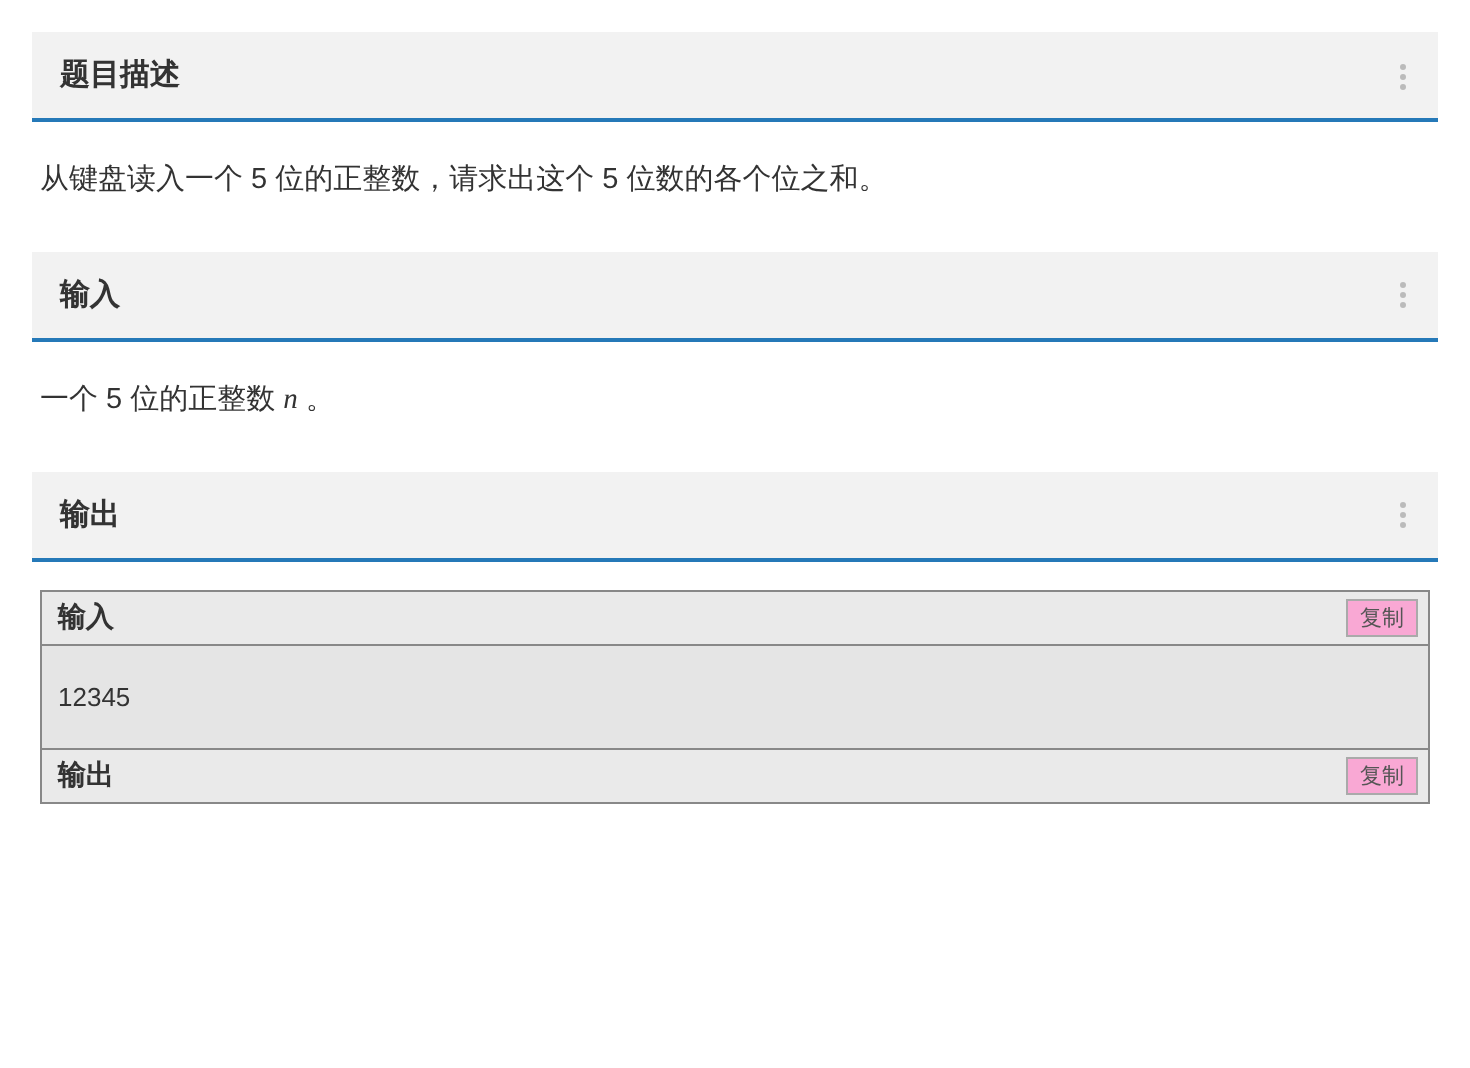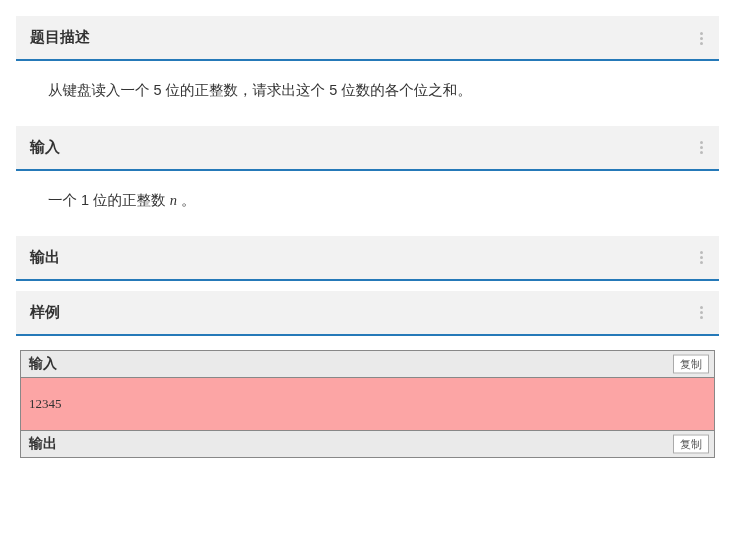--- a/index.html
+++ b/index.html
@@ -42,21 +42,20 @@
     height: 3px;
     background: #bbb;
     border-radius: 50%;
     display: block;
   }
   .section-body {
     padding: 18px 4px 14px 4px;
     font-size: 14.5px;
     color: #333;
     line-height: 1.6;
-    margin-left: 28px;
   }
   .math-var {
     font-family: "Times New Roman", serif;
     font-style: italic;
   }
   .sample-wrap {
     padding: 14px 4px 4px 4px;
   }
   .sample-table {
     width: 100%;
@@ -68,35 +67,35 @@
     padding: 4px 8px;
     vertical-align: middle;
   }
   .sample-label-row td {
     background: #eaeaea;
     font-weight: bold;
     position: relative;
     height: 26px;
   }
   .sample-data-row td {
-    background: #fca5a5;
-    font-family: Liberation Serif, serif;
+    background: #e5e5e5;
+    font-family: Liberation Sans, sans-serif;
     font-size: 13px;
     height: 22px;
     padding: 18px 8px;
   }
   .copy-btn {
     position: absolute;
     right: 5px;
     top: 50%;
     transform: translateY(-50%);
     font-size: 11px;
     font-weight: normal;
     padding: 1px 6px;
-    background: #ffffff;
+    background: #f9a8d4;
     border: 1px solid #aaa;
     cursor: pointer;
     color: #555;
     font-family: Liberation Sans, sans-serif;
   }
 </style>
 </head>
 <body>
 
 <div class="container">
@@ -113,40 +112,32 @@
 
   <div class="section-header">
     <span class="section-title">输入</span>
     <span class="more-icon">
         <span></span>
         <span></span>
         <span></span>
       </span>
   </div>
   <div class="section-body">
-    <span>一个 1 位的正整数 </span><span class="math-var">n</span><span> 。</span>
+    <span>一个 5 位的正整数 </span><span class="math-var">n</span><span> 。</span>
   </div>
 
   <div class="section-header">
     <span class="section-title">输出</span>
     <span class="more-icon">
         <span></span>
         <span></span>
         <span></span>
       </span>
   </div>
 
-  <div class="section-header">
-    <span class="section-title">样例</span>
-    <span class="more-icon">
-        <span></span>
-        <span></span>
-        <span></span>
-      </span>
-  </div>
   <div class="sample-wrap">
     <table class="sample-table">
       <tbody>
           <tr class="sample-label-row">
         <td>
           <span>输入</span>
           <button class="copy-btn">复制</button>
         </td>
       </tr>
       <tr class="sample-data-row">

